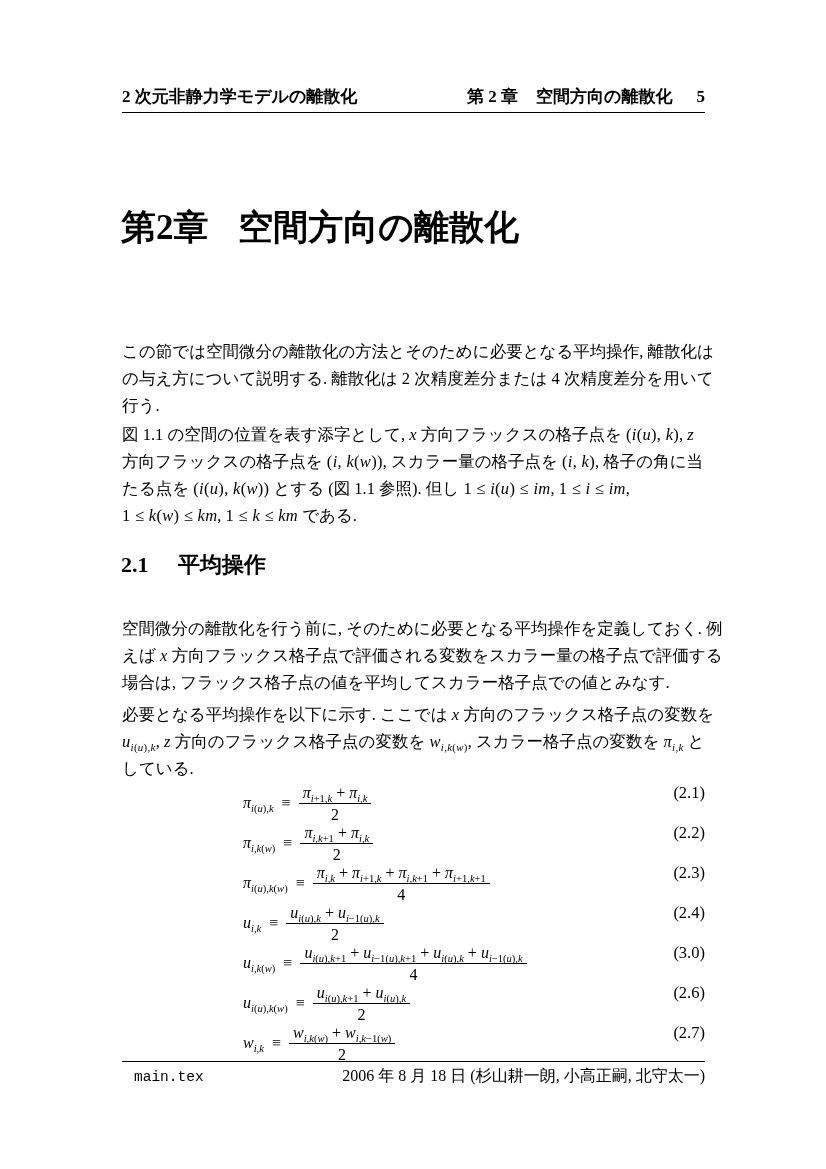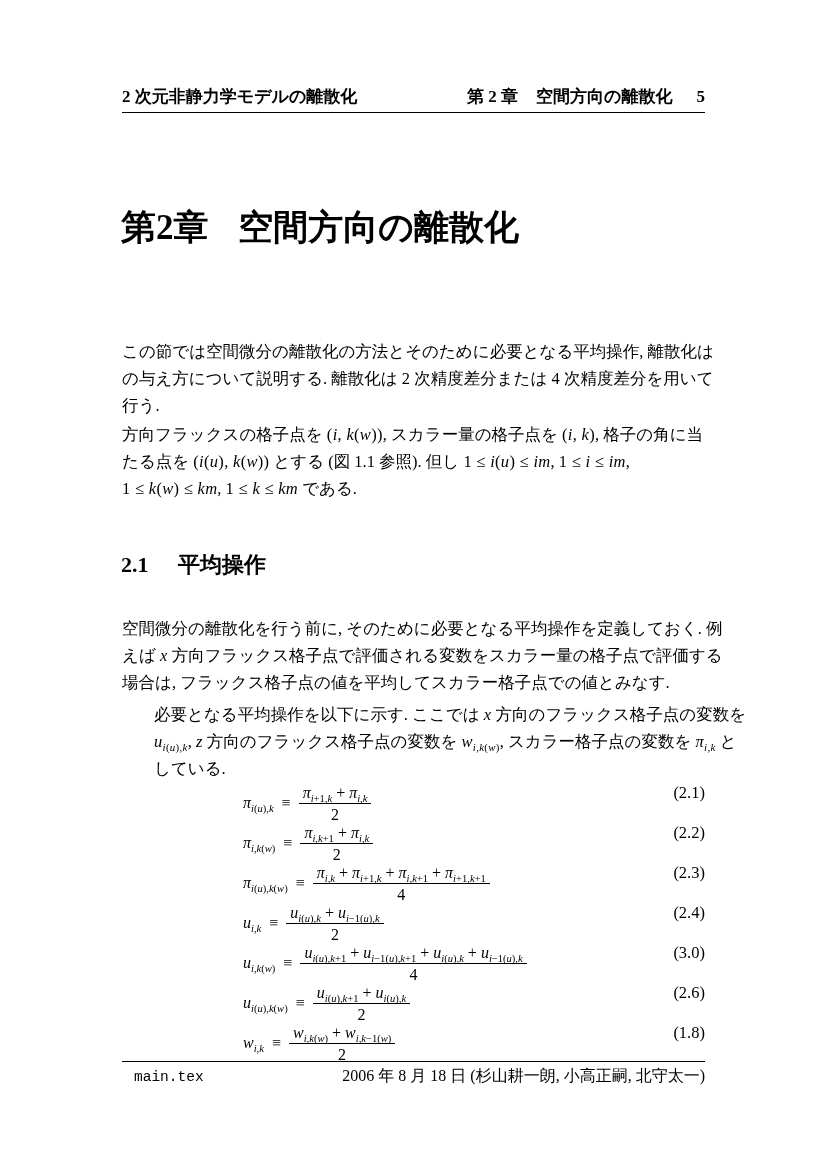--- a/index.html
+++ b/index.html
@@ -30,21 +30,21 @@
 
   
   .chapter { left: 121px; top: 204px; font-size: 35px; font-weight: bold; white-space: nowrap; }
   .ch-title { margin-left: 21px; }
 
   
   .para { left: 122px; width: 592px; font-size: 16.5px; line-height: 27px; }
   .p1 { top: 338px; }
   .p2 { top: 421px; }
   .p3 { top: 615px; }
-  .p4 { top: 701px; margin-left: 32px; }
+  .p4 { top: 701px; }
   .tline { white-space: nowrap; }
 
   
   .sec { left: 121px; top: 550px; font-size: 22px; font-weight: bold; white-space: nowrap; }
   .sec-title { margin-left: 24px; }
 
   
   .eqs { left: 243px; top: 783px; width: 462px; }
   .eq-row {
     display: flex; align-items: flex-start; justify-content: space-between;
@@ -89,20 +89,21 @@
     <span class="ch-title">空間方向の離散化</span>
   </div>
 
   <div class="abs para p1">
       <div class="tline">この節では空間微分の離散化の方法とそのために必要となる平均操作, 離散化は</div>
       <div class="tline">の与え方について説明する. 離散化は 2 次精度差分または 4 次精度差分を用いて</div>
       <div class="tline">行う.</div>
     </div>
 
   <div class="abs para p2">
+      <div class="tline">図 1.1 の空間の位置を表す添字として, <span class="math"><i>x</i></span> 方向フラックスの格子点を <span class="math">(<i>i</i>(<i>u</i>), <i>k</i>)</span>, <span class="math"><i>z</i></span></div>
       <div class="tline">方向フラックスの格子点を <span class="math">(<i>i</i>, <i>k</i>(<i>w</i>))</span>, スカラー量の格子点を <span class="math">(<i>i</i>, <i>k</i>)</span>, 格子の角に当</div>
       <div class="tline">たる点を <span class="math">(<i>i</i>(<i>u</i>), <i>k</i>(<i>w</i>))</span> とする (図 1.1 参照).  但し <span class="math">1 ≤ <i>i</i>(<i>u</i>) ≤ <i>i</i><i>m</i></span>, <span class="math">1 ≤ <i>i</i> ≤ <i>i</i><i>m</i></span>,</div>
       <div class="tline"><span class="math">1 ≤ <i>k</i>(<i>w</i>) ≤ <i>k</i><i>m</i></span>, <span class="math">1 ≤ <i>k</i> ≤ <i>k</i><i>m</i></span> である.</div>
     </div>
 
   <div class="abs sec">
     <span>2.1</span>
     <span class="sec-title">平均操作</span>
   </div>
 
@@ -187,21 +188,21 @@
       </div>
       <div class="eq-row">
         <span class="eq-body">
           <span class="math"><i>w</i><sub><i>i</i>,<i>k</i></sub></span>
           <span class="eq-rel math">≡</span>
           <span class="frac">
             <span class="fnum math"><i>w</i><sub><i>i</i>,<i>k</i>(<i>w</i>)</sub> + <i>w</i><sub><i>i</i>,<i>k</i>−1(<i>w</i>)</sub></span>
             <span class="fden math">2</span>
           </span>
         </span>
-        <span class="eq-no">(1.8)</span>
+        <span class="eq-no">(2.7)</span>
       </div>
     </div>
 
   <div class="abs hrule rule-bottom"></div>
   <div class="abs footer">
     <span class="ft-left">main.tex</span>
     <span>2006 年 8 月 18 日 (杉山耕一朗, 小高正嗣, 北守太一)</span>
   </div>
 
 </div>

